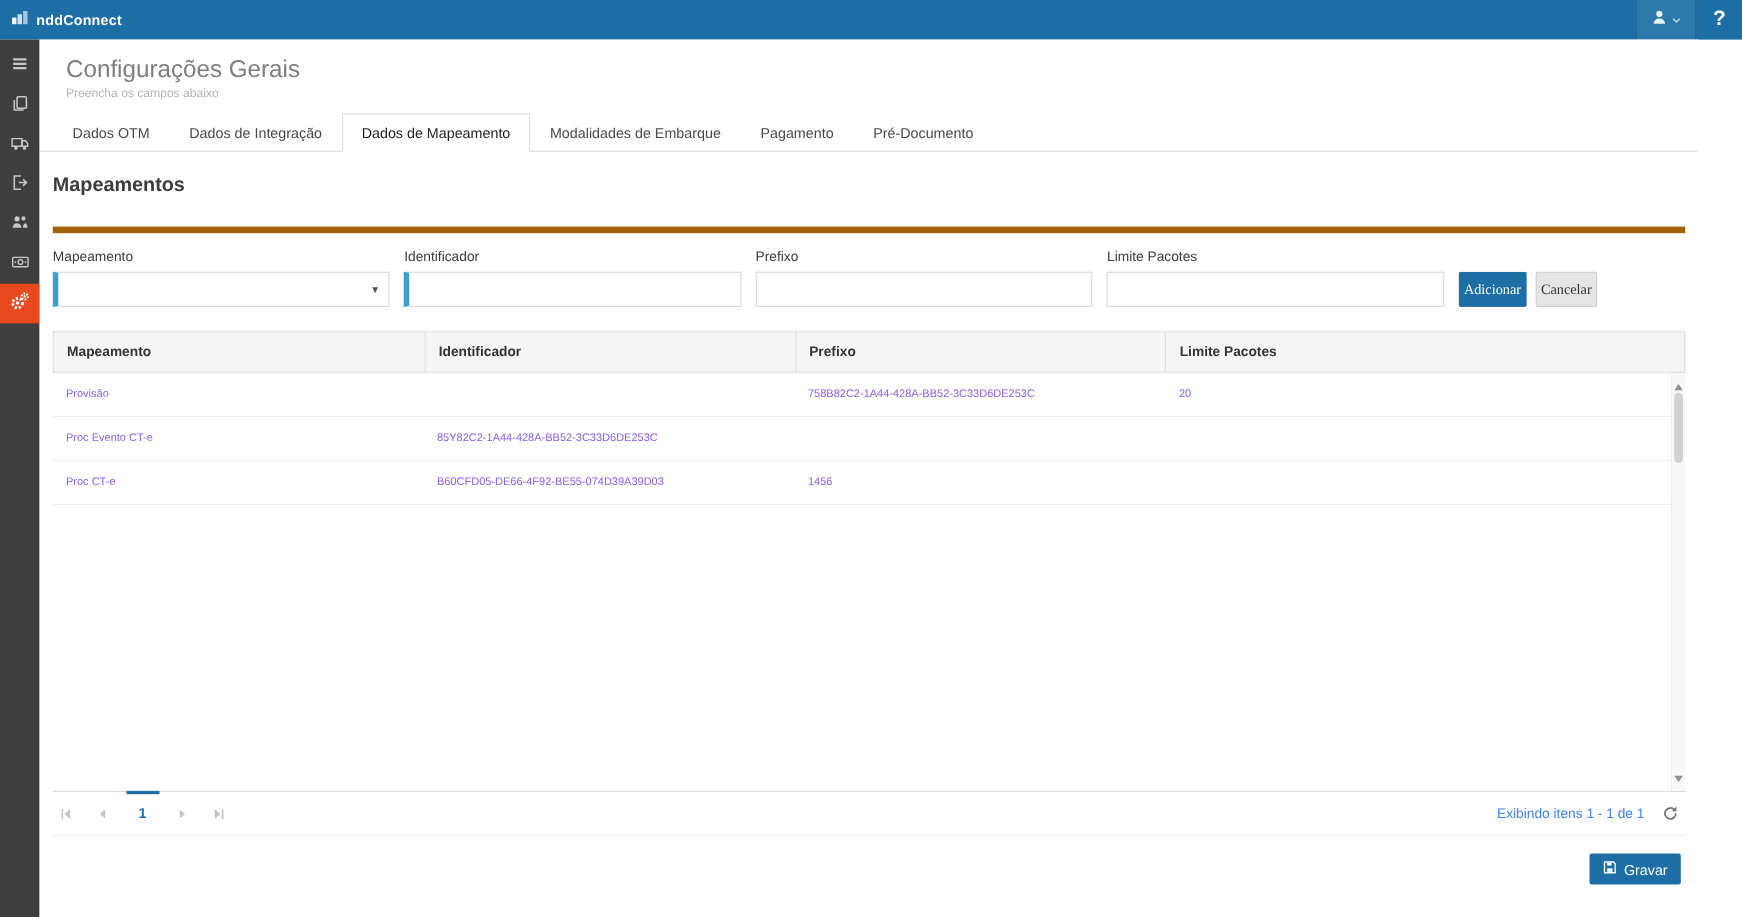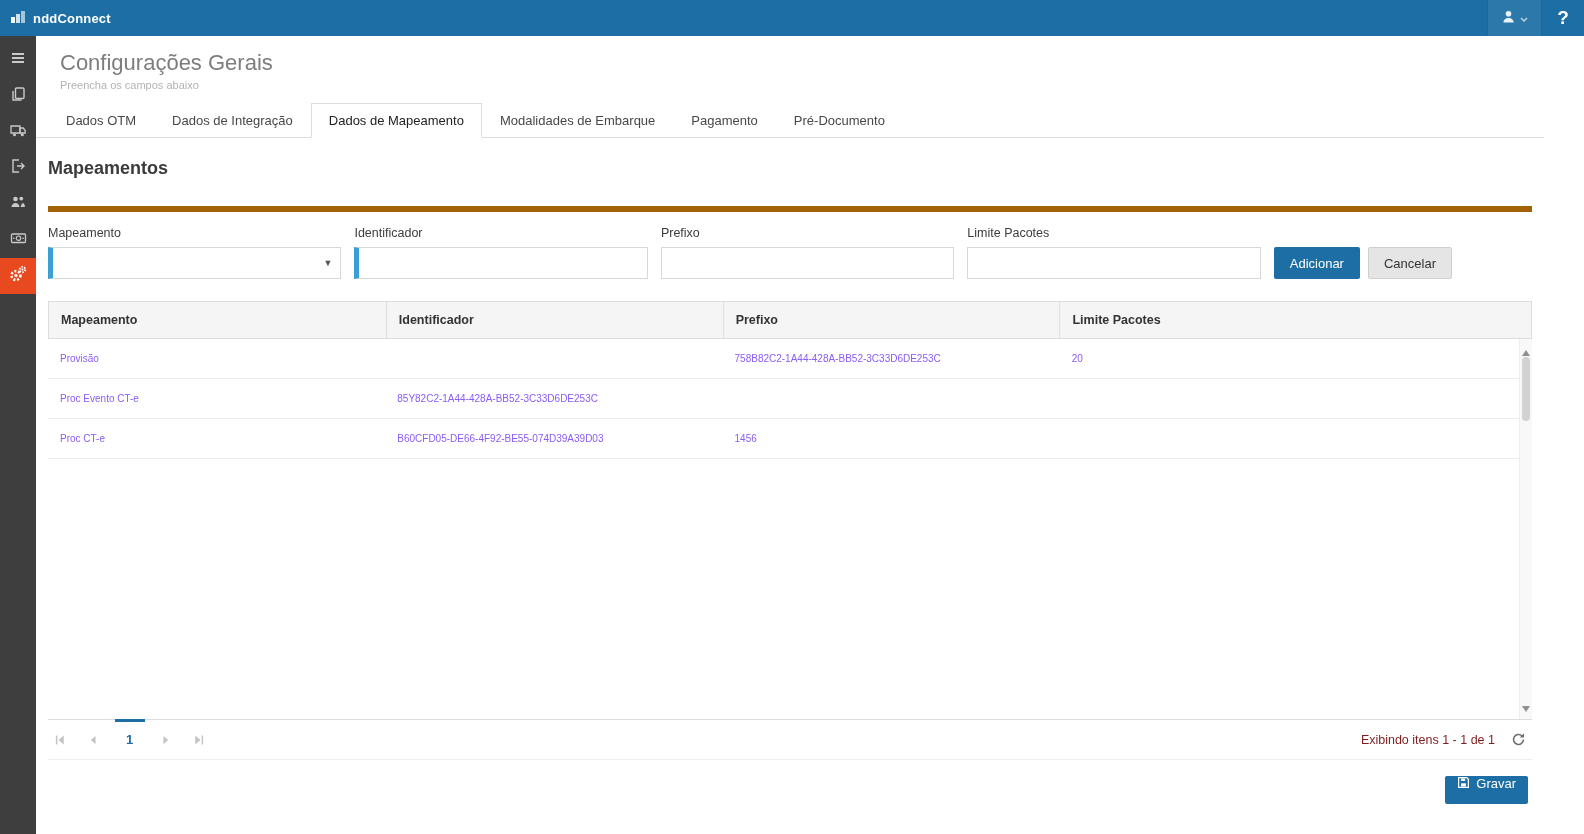--- a/index.html
+++ b/index.html
@@ -73,22 +73,22 @@
   }
   .control.accent { border-left:5px solid var(--accent,#3b9fd6); padding-left:6px; }
   .select-wrap { position:relative; }
   select.control { appearance:none; -webkit-appearance:none; }
   .select-arrow {
     position:absolute; right:9px; top:50%; transform:translateY(-50%);
     font-size:9px; color:#555; pointer-events:none;
   }
   .form-buttons { display:flex; gap:8px; }
   .btn {
-    height:32px; font-size:13px; padding:0 15px; cursor:pointer;
-    border:1px solid transparent; border-radius:2px; font-family:Liberation Sans, sans-serif; white-space:nowrap;
+    height:32px; font-size:13px; padding:0 4px; cursor:pointer;
+    border:1px solid transparent; border-radius:2px; font-family:Liberation Serif, serif; white-space:nowrap;
   }
   .btn-primary { background:var(--primary,#1c6ea4); color:#fff; }
   .btn-default { background:#e5e5e5; border-color:#cfcfcf; color:#333; }
 
   
   .table-wrap { margin:22px 12px 0; flex:1; min-height:0; display:flex; flex-direction:column; }
   .grid-header {
     display:grid; grid-template-columns:1fr 1fr 1fr 1.4fr;
     background:#f5f5f5; border:1px solid #ddd;
   }
@@ -127,30 +127,30 @@
   .pg-btn { display:flex; align-items:center; cursor:pointer; }
   .pg-num {
     font-size:13px; font-weight:bold; color:var(--primary,#1c6ea4);
     position:relative; cursor:pointer; padding:0 5px;
   }
   .pg-num::before {
     content:""; position:absolute; top:-13px; left:50%; transform:translateX(-50%);
     width:30px; height:3px; background:var(--primary,#1c6ea4);
   }
   .pg-right { margin-left:auto; display:flex; align-items:center; gap:16px; }
-  .pg-status { color:#7f1d1d; font-size:12.5px; }
+  .pg-status { color:#3b82f6; font-size:12.5px; }
   .refresh-btn { cursor:pointer; display:flex; align-items:center; }
 
   
   .footerbar { height:74px; position:relative; }
   .save-btn {
     position:absolute; top:16px; right:16px;
     background:var(--primary,#1c6ea4); color:#fff; border:none; border-radius:2px;
     height:28px; padding:0 12px; font-size:13px; font-family:inherit;
-    display:flex; gap:6px; cursor:pointer;
+    display:flex; align-items:center; gap:6px; cursor:pointer;
   }
 </style>
 </head>
 <body>
 
 <div class="topbar">
   <div class="brand">
     <span>
       <svg width="16" height="15" viewBox="0 0 16 15">
         <rect x="1" y="8" width="4" height="6" fill="#fff" opacity=".95"></rect>

